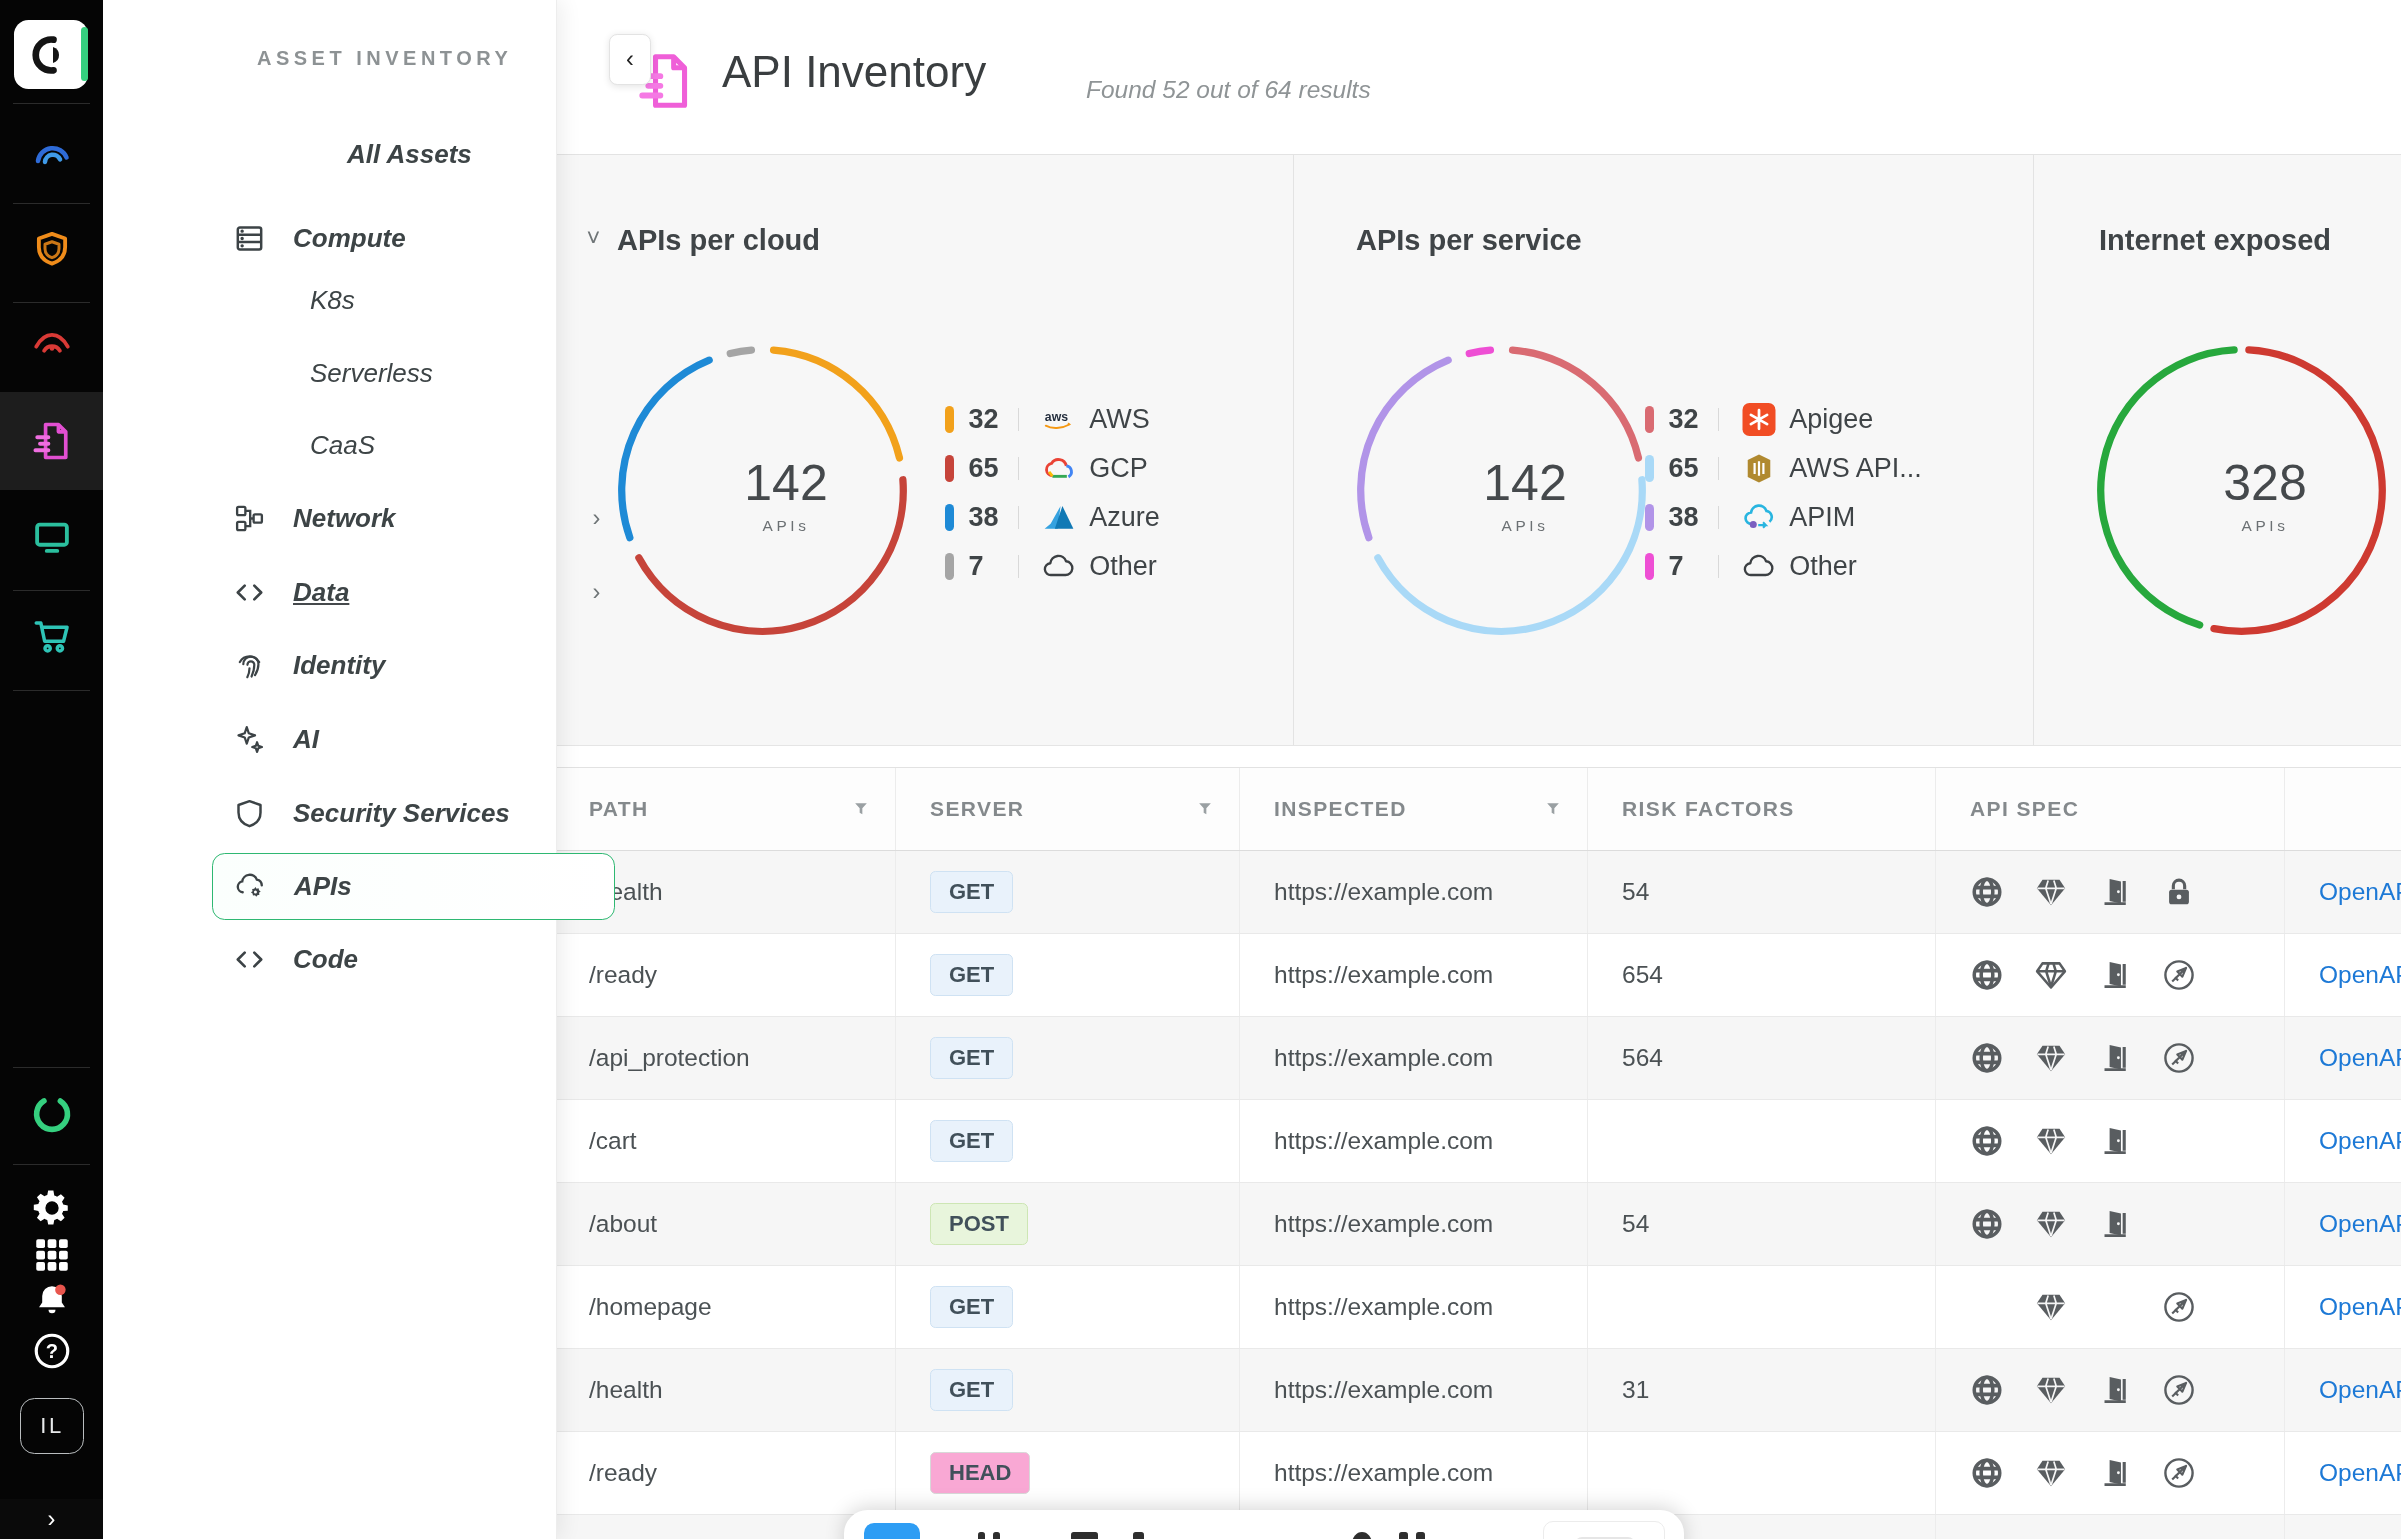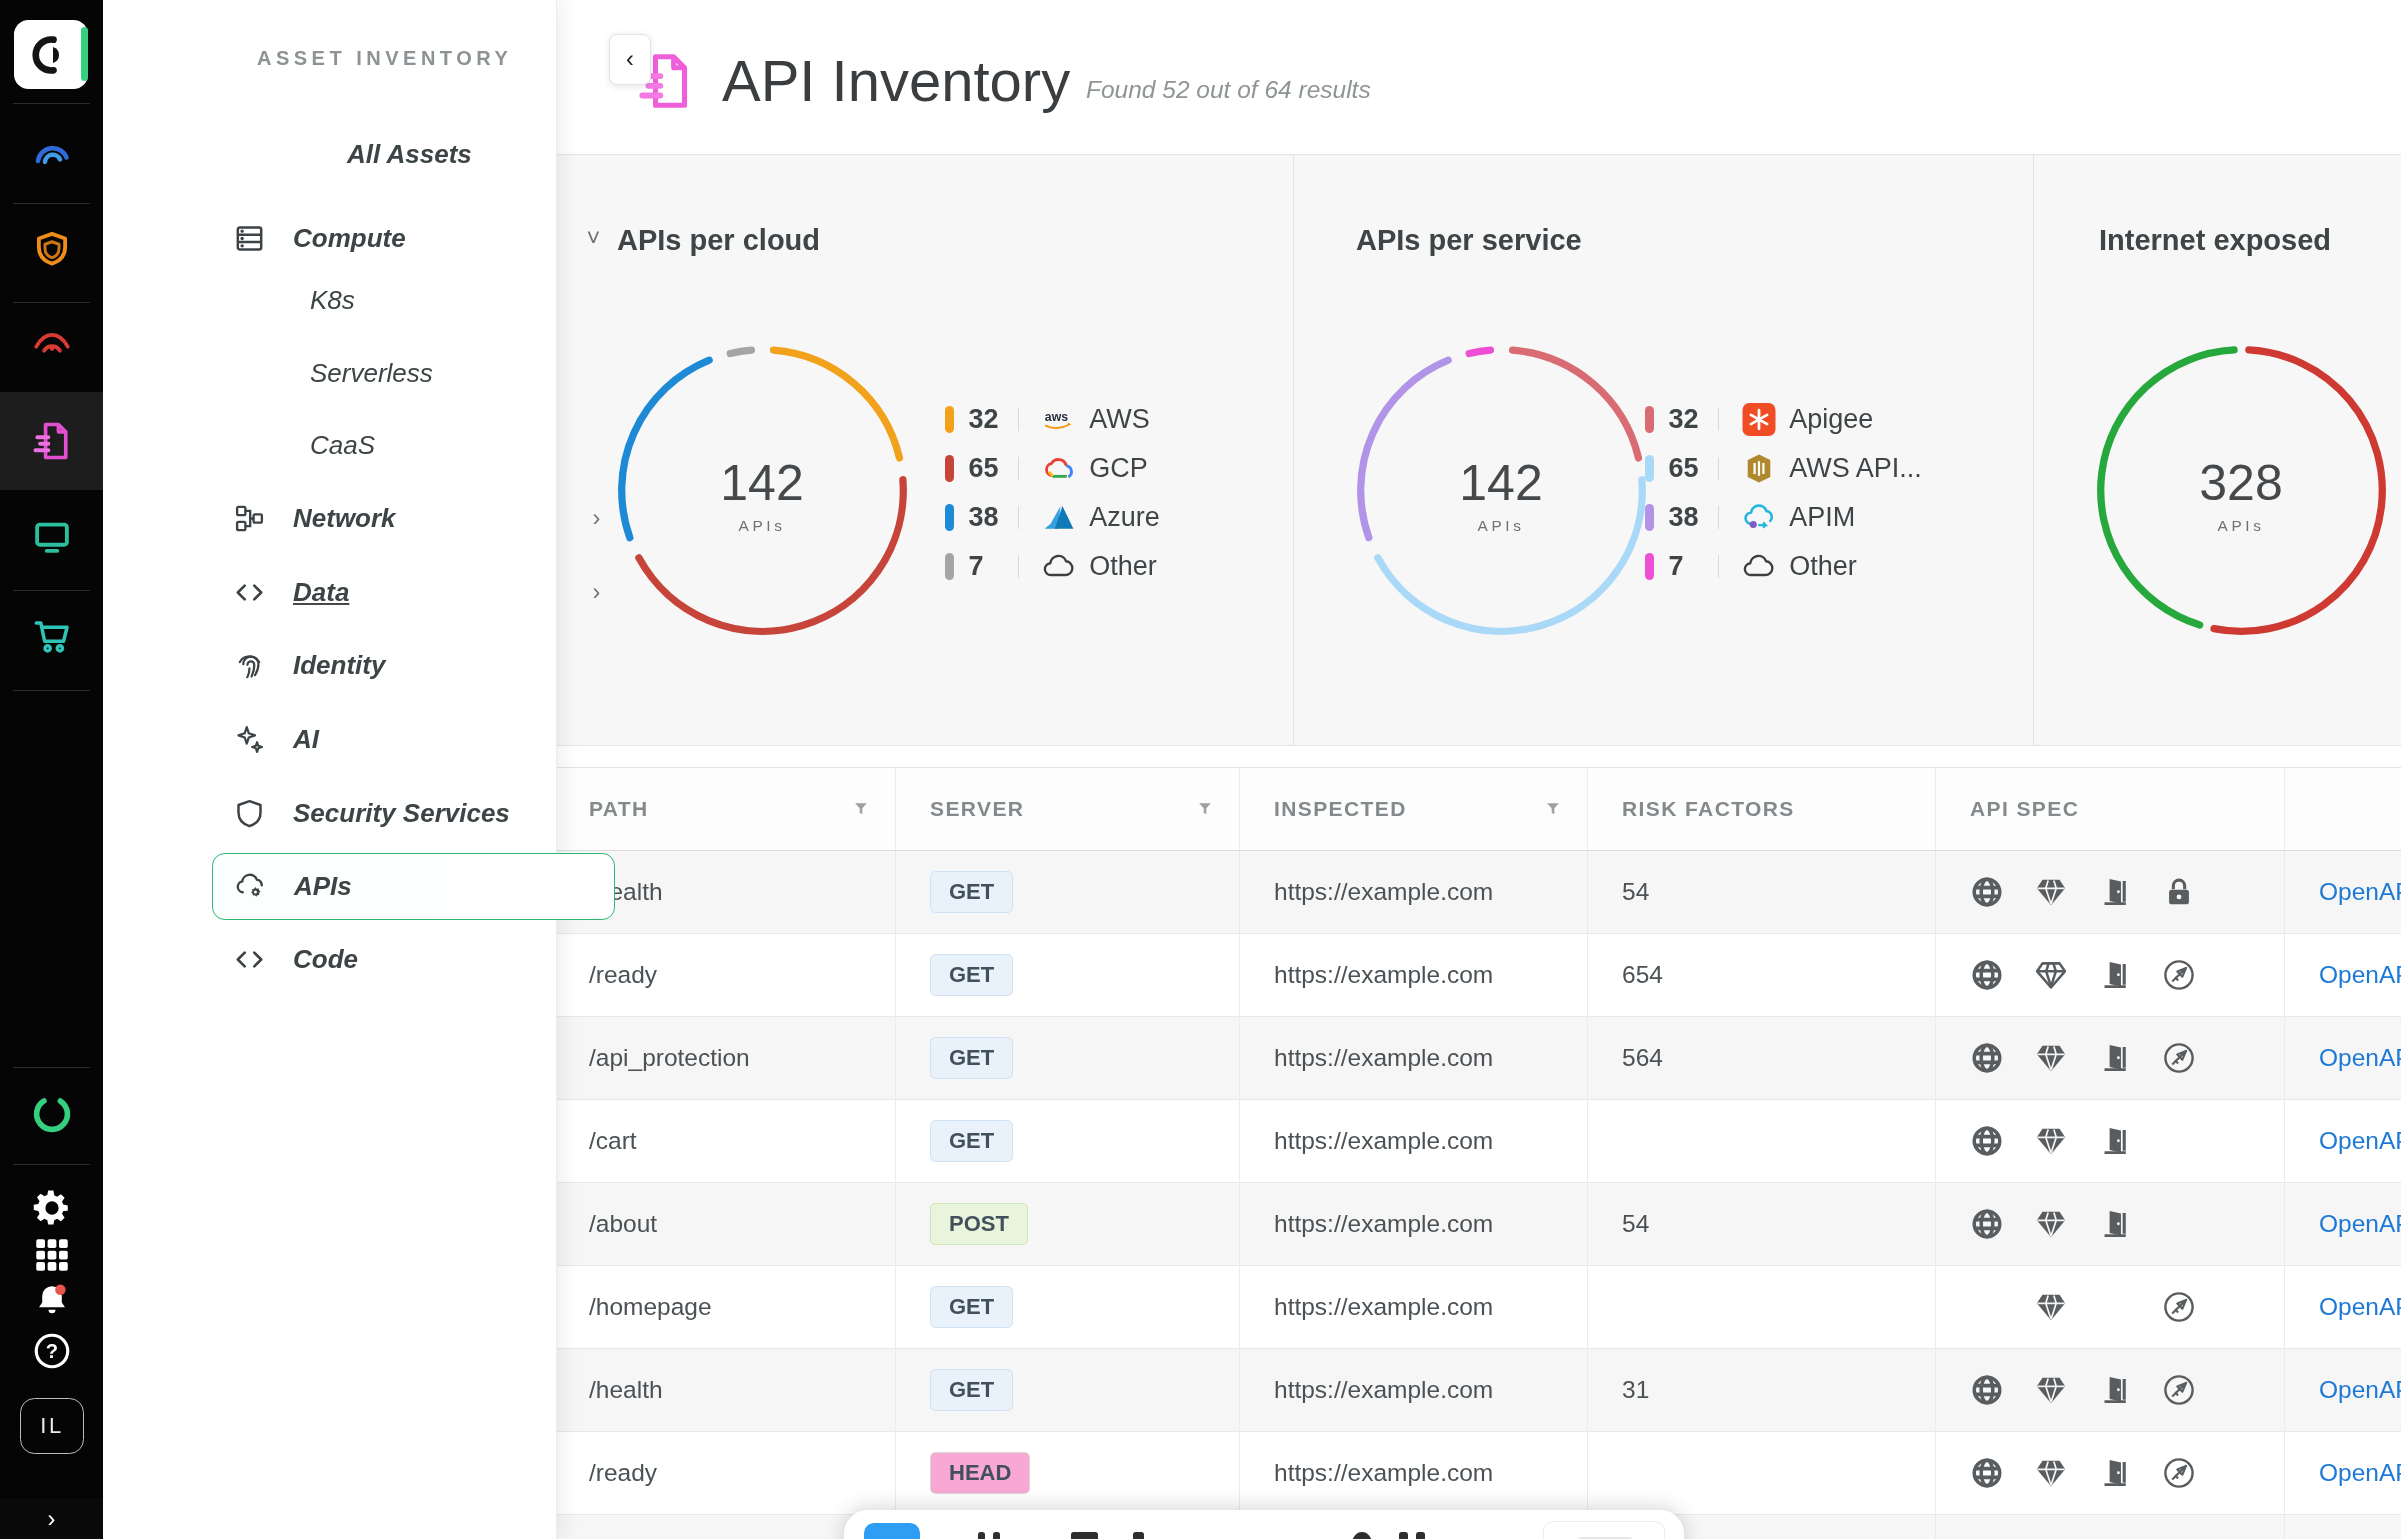--- a/index.html
+++ b/index.html
@@ -36,29 +36,29 @@
   .nav-label{font-style:italic;font-size:26px;color:#3d4446;font-weight:700;margin-left:27px;white-space:nowrap;}
   .nav-item.child .nav-label{font-weight:400;margin-left:44px;}
   .nav-item.toplabel .nav-label{margin-left:81px;}
   .nav-chev{position:absolute;right:12.7px;color:#6f7577;font-size:23.6px;}
   .nav-item.sel{border:1.8px solid #2eb872;border-radius:12.7px;background:linear-gradient(90deg,#fbfffd, #ffffff);}
   
   
   #main-divider{position:absolute;left:555px;right:0;top:154px;height:0.9px;background:#e3e3e3;z-index:10;}
   .hdr-icon{position:absolute;left:635px;top:49px;width:58px;height:64px;z-index:10;}
   .hdr-icon svg{width:58px;height:64px;}
-  .hdr-title{position:absolute;left:722px;top:47px;font-size:58px;font-weight:300;color:#3a3e40;z-index:10;white-space:nowrap;}
+  .hdr-title{position:absolute;left:722px;top:47px;font-size:44px;font-weight:300;color:#3a3e40;z-index:10;white-space:nowrap;}
   .hdr-results{position:absolute;left:1086px;top:76px;font-size:24.5px;font-style:italic;color:#8f9496;z-index:10;white-space:nowrap;}
 
   
   #charts{position:absolute;left:555px;top:155px;width:1846px;height:590px;background:#f7f7f7;border-bottom:0.9px solid #e5e5e5;z-index:5;}
   .vdiv{position:absolute;top:0;width:0.9px;height:590px;background:#e3e3e3;}
   .chart-title{position:absolute;top:69px;font-size:29px;font-weight:700;color:#3f4447;white-space:nowrap;}
   .donut{position:absolute;width:327px;height:327px;}
-  .donut-center{position:absolute;width:272px;text-align:center;}
+  .donut-center{position:absolute;width:272px;text-align:center;padding-left:24px;}
   .donut-num{font-size:50px;font-weight:500;color:#45494c;line-height:1;}
   .donut-unit{margin-top:9px;font-size:15.4px;letter-spacing:3.6px;color:#6c7174;}
   .legend{position:absolute;}
   .legend-row{display:flex;align-items:center;height:49px;}
   .lg-marker{width:9px;height:27px;border-radius:4.5px;flex:0 0 9px;}
   .lg-count{width:49px;margin-left:14.5px;font-size:27px;font-weight:700;color:#3f4447;}
   .lg-tick{width:0.9px;height:23.6px;background:#d9d9d9;margin-right:23.6px;}
   .lg-ic{width:40px;height:33px;flex:0 0 40px;}
   .lg-ic svg{width:34px;height:33px;display:block;}
   .lg-label{font-size:27px;color:#3f4447;margin-left:7.3px;white-space:nowrap;}

